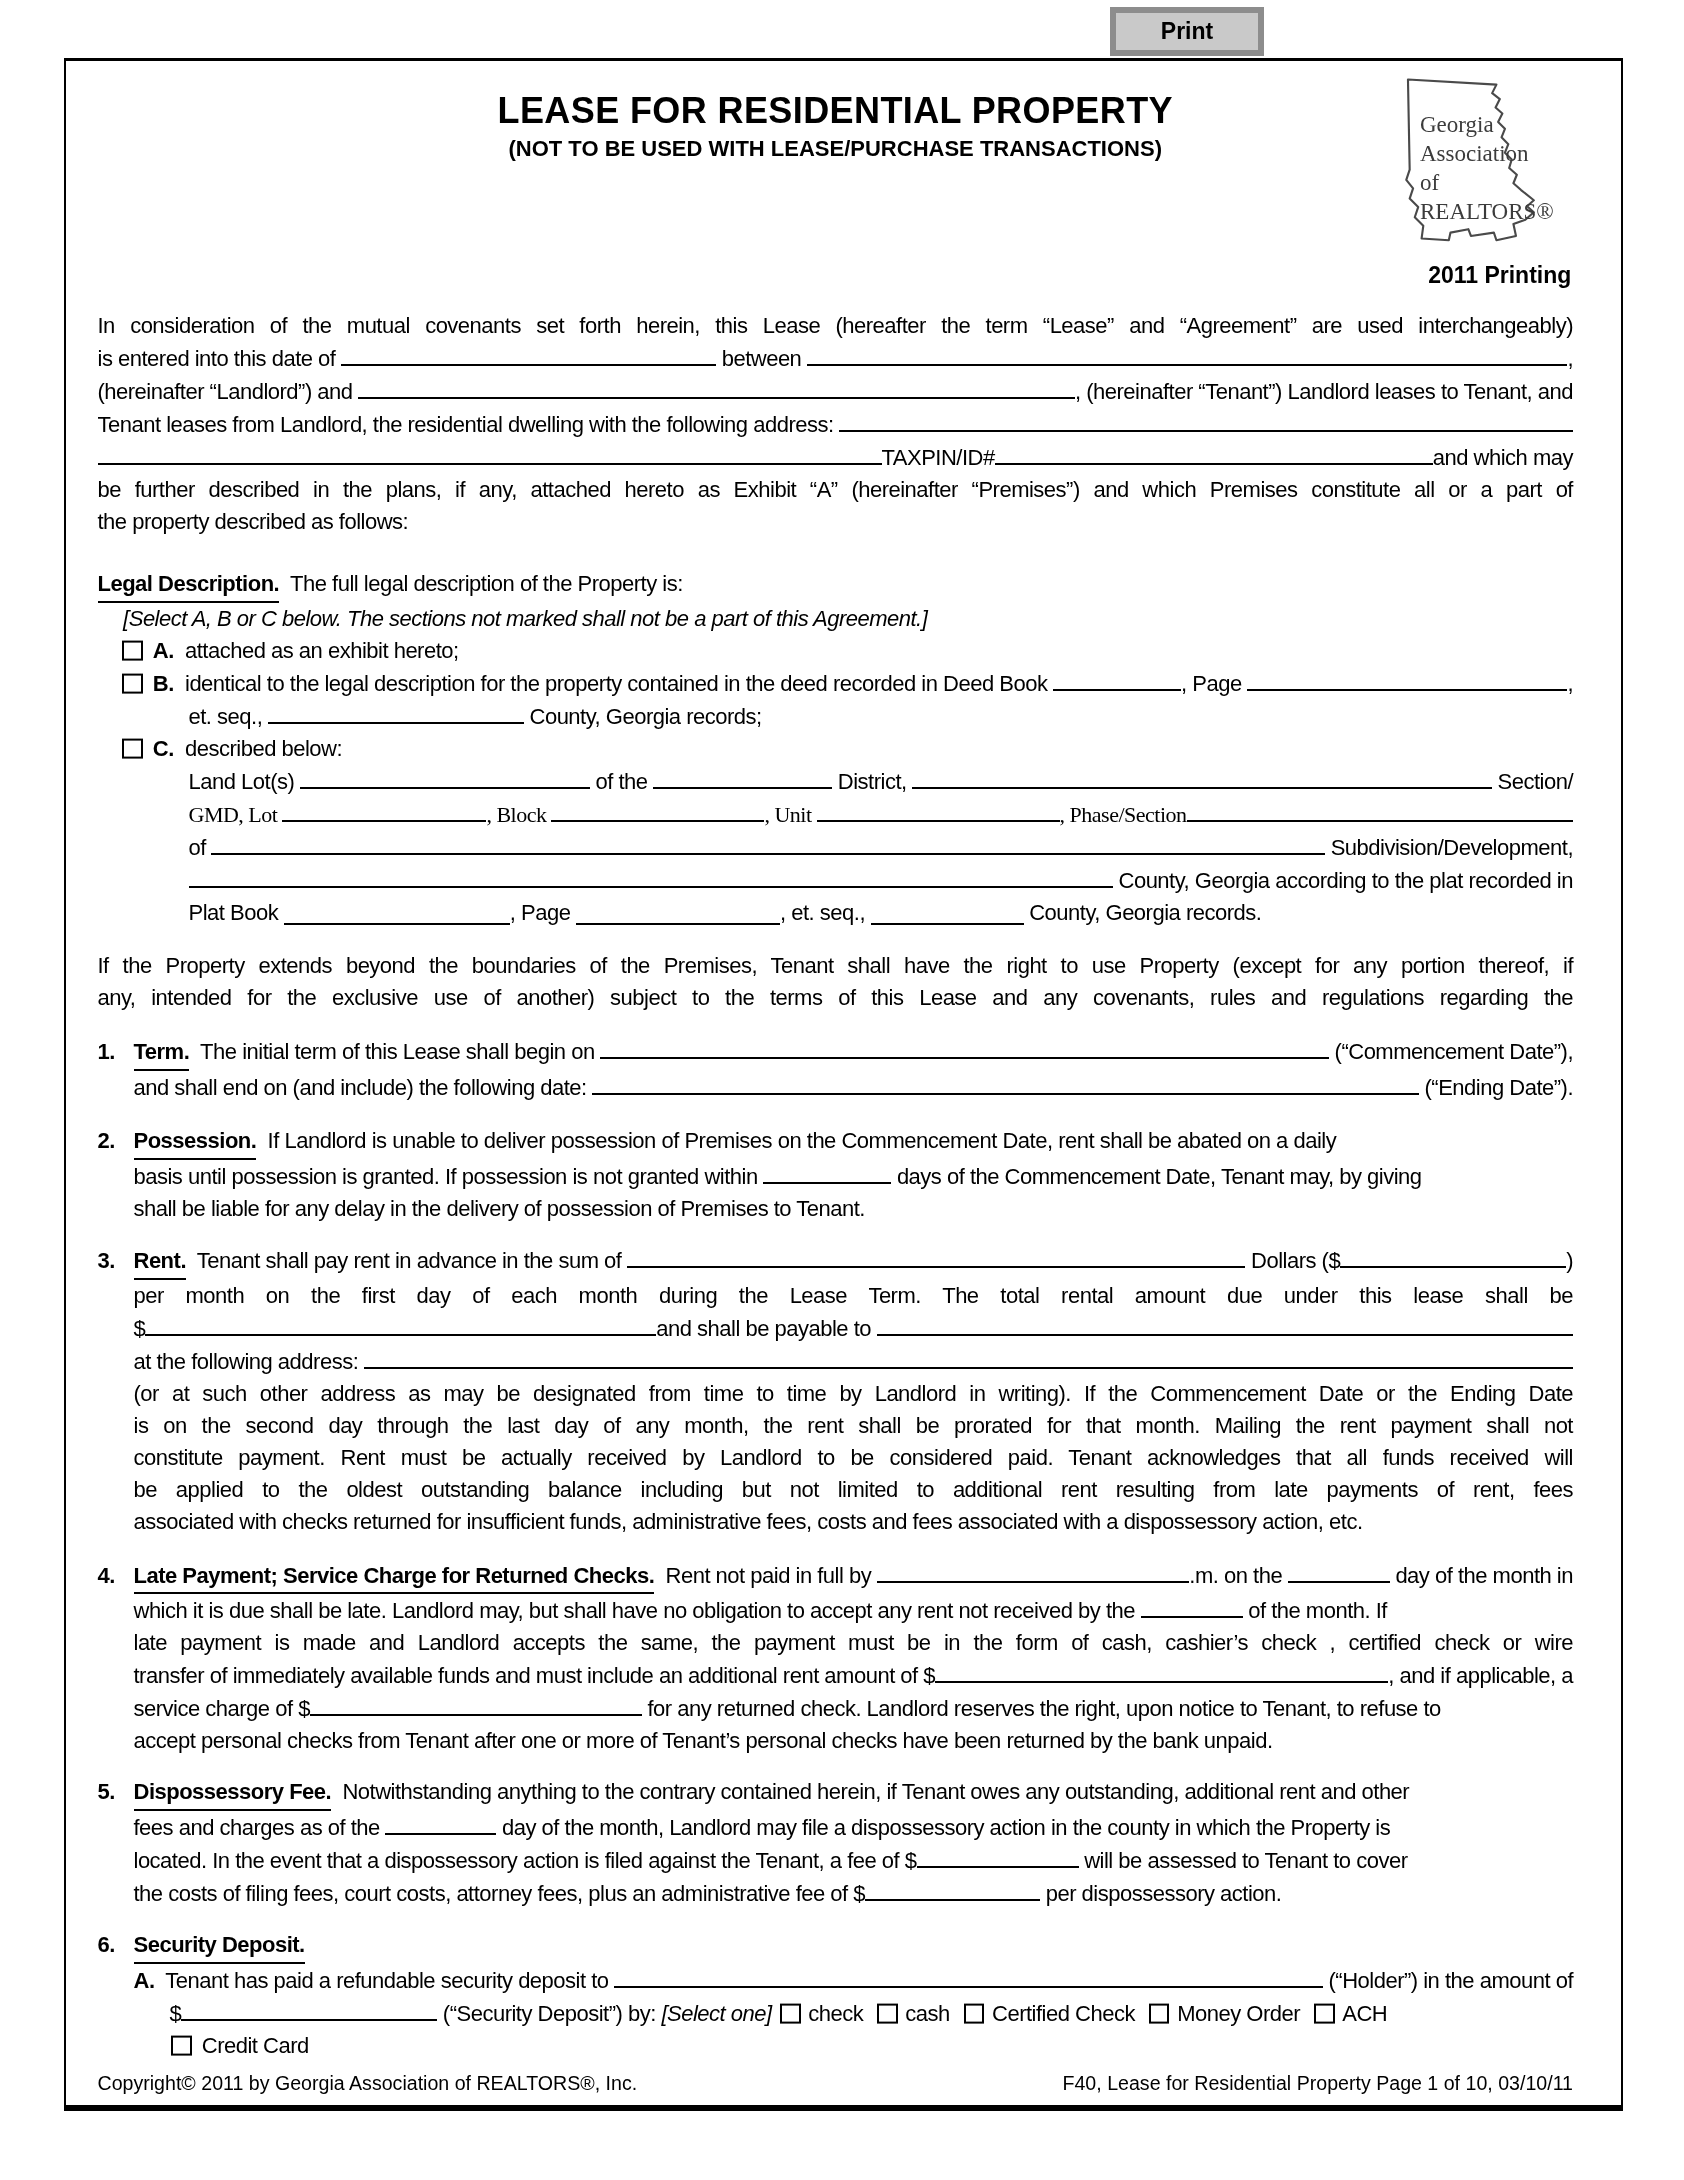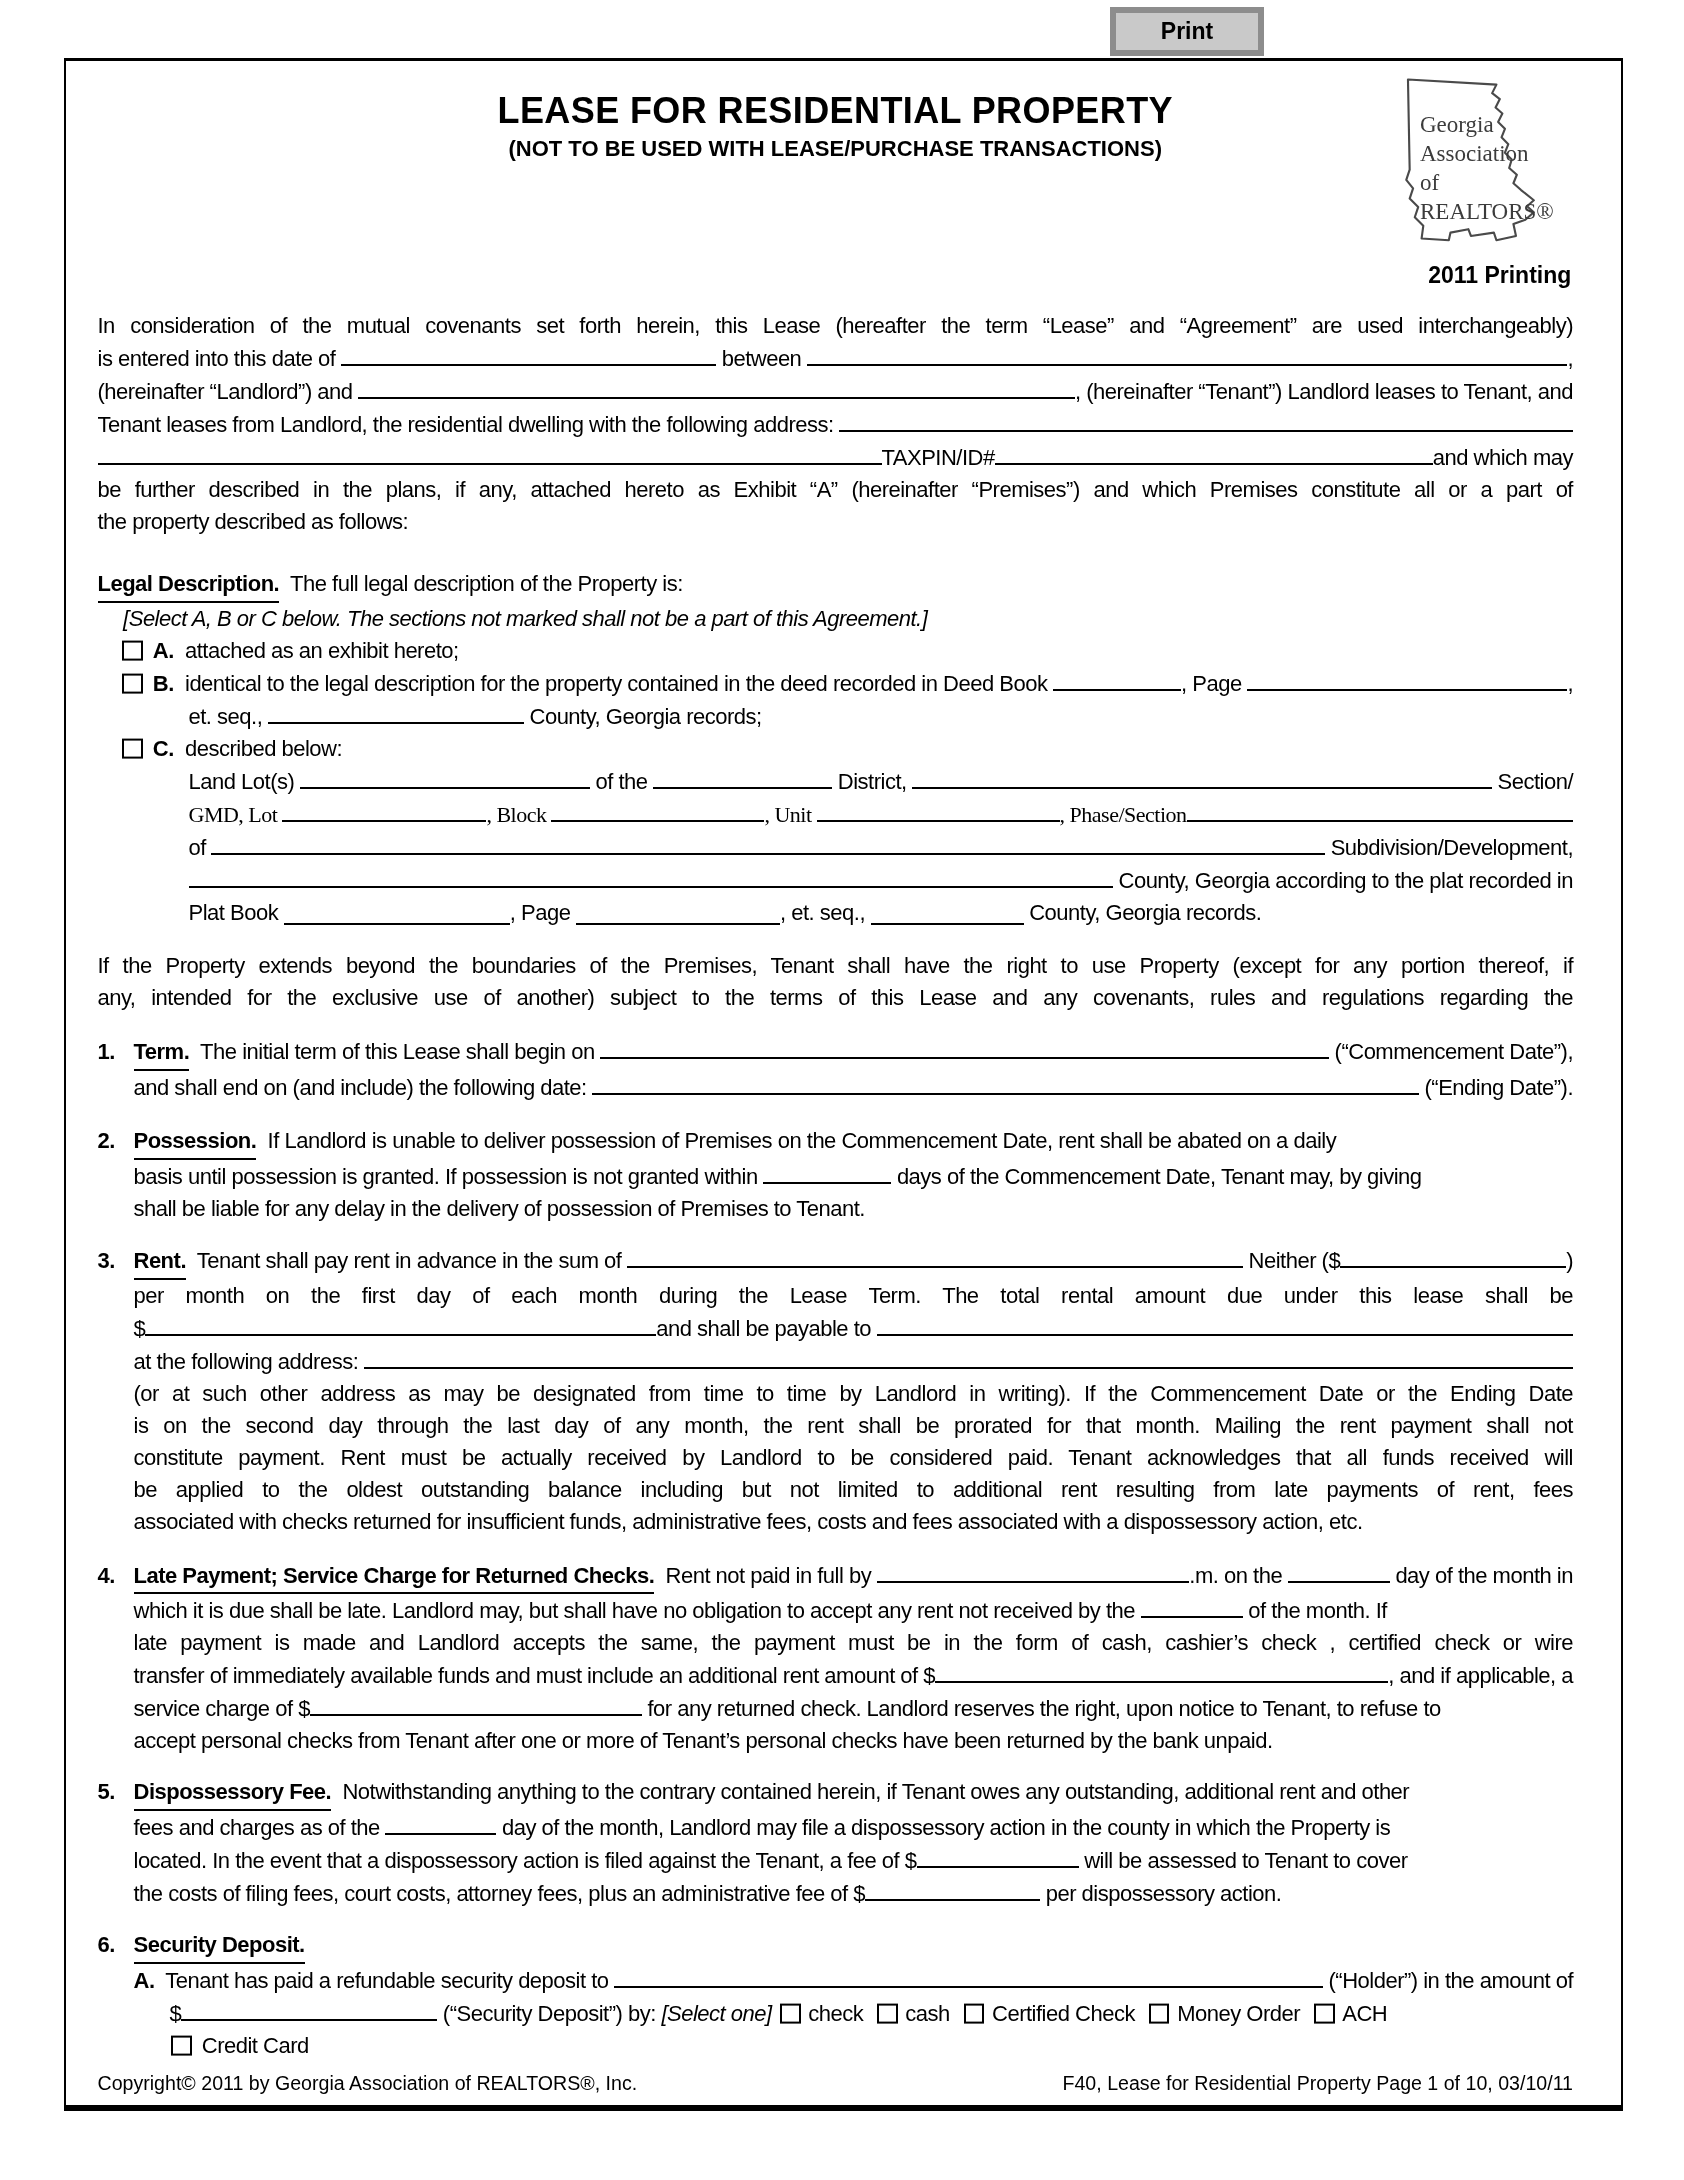--- a/index.html
+++ b/index.html
@@ -201,21 +201,21 @@
           <span> days of the Commencement Date, Tenant may, by giving</span>
         </div>
         <div class="ln" style="padding-left: 36px;">
           <span>shall be liable for any delay in the delivery of possession of Premises to Tenant.</span>
         </div>
         <div class="ln" style="margin-top: 19px;">
           <span class="bseg nseg">3.</span>
           <span class="bseg useg">Rent.</span>
           <span>  Tenant shall pay rent in advance in the sum of </span>
           <span class="blank fl"></span>
-          <span> Neither ($</span>
+          <span> Dollars ($</span>
           <span class="blank" style="width: 226px;"></span>
           <span>)</span>
         </div>
         <div class="ln j" style="padding-left: 36px;"><span>per month on the first day of each month during the Lease Term. The total rental amount due under this lease shall be</span></div>
         <div class="ln" style="padding-left: 36px;">
           <span>$</span>
           <span class="blank" style="width: 511px;"></span>
           <span>and shall be payable to </span>
           <span class="blank fl"></span>
         </div>

